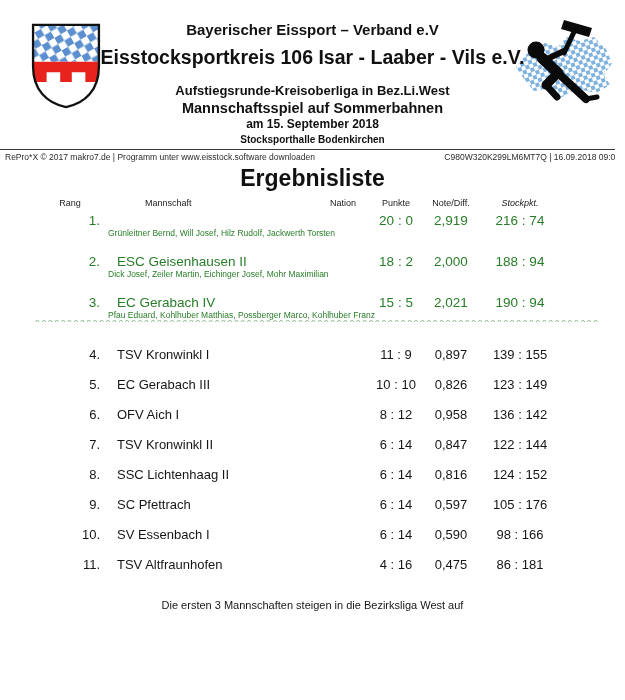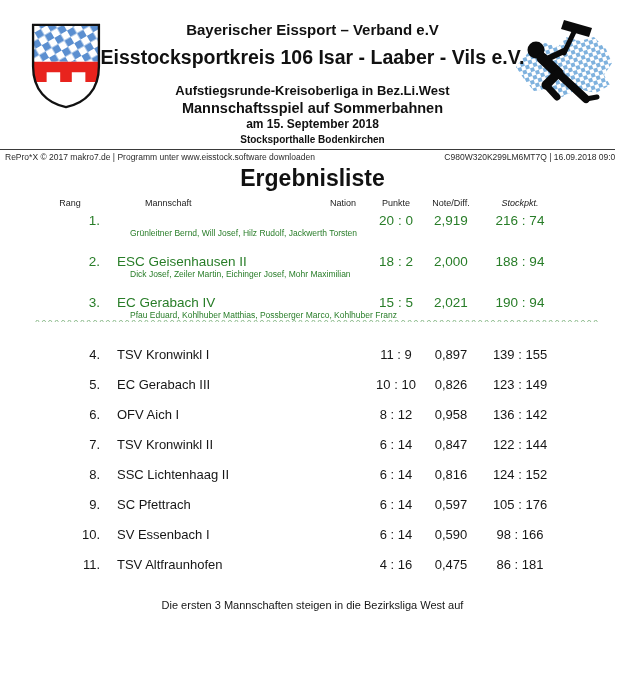--- a/index.html
+++ b/index.html
@@ -29,21 +29,21 @@
   .th-nation{left:308px;width:70px;text-align:center;}
   .th-punkte{left:346px;width:100px;text-align:center;}
   .th-note{left:411px;width:80px;text-align:center;}
   .th-stock{left:477px;width:86px;text-align:center;font-style:italic;}
   #table-body{position:absolute;left:0;top:213px;width:625px;}
   .row{position:relative;height:30px;font-size:13px;color:#161616;}
   .row.promoted{height:41px;color:var(--green);font-size:13.5px;}
   .c{position:absolute;top:0;white-space:nowrap;}
   .rank{left:40px;width:60px;text-align:right;}
   .team{left:117px;}
-  .players{position:absolute;left:130px;top:14.5px;font-size:8.5px;}
+  .players{position:absolute;left:108px;top:14.5px;font-size:8.5px;}
   .punkte{left:346px;width:100px;text-align:center;}
   .note{left:411px;width:80px;text-align:center;}
   .stock{left:477px;width:86px;text-align:center;}
   .separator{
     position:relative;height:8px;margin-top:-16px;margin-bottom:19px;
     margin-left:35px;margin-right:25px;overflow:hidden;
     color:var(--sepgreen);font-size:8px;line-height:8px;letter-spacing:1.6px;
     white-space:nowrap;font-family:"DejaVu Sans Mono",monospace;
   }
   

